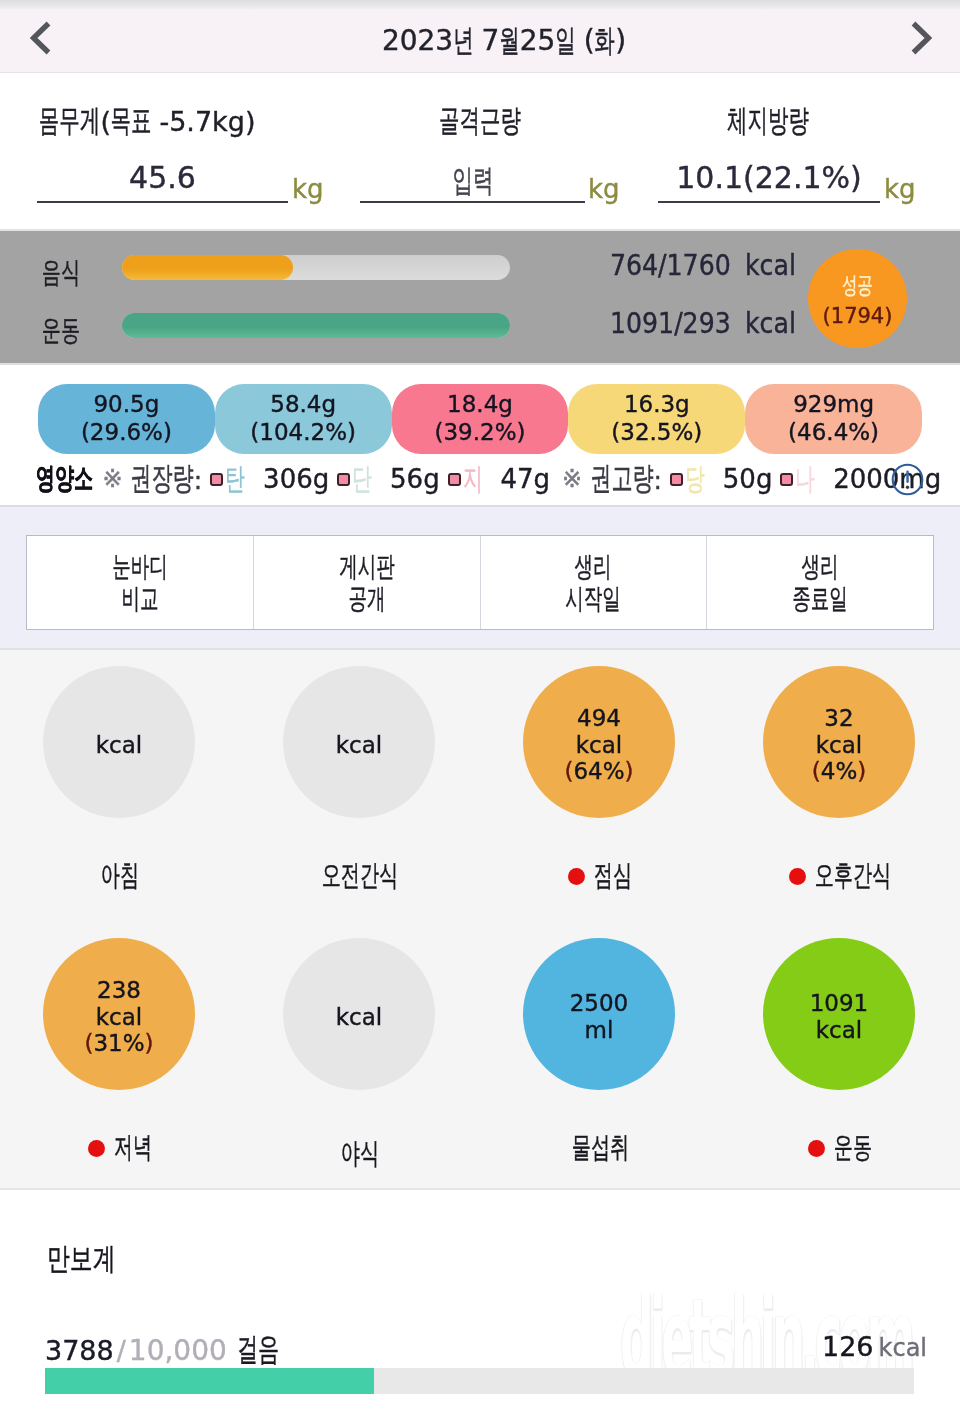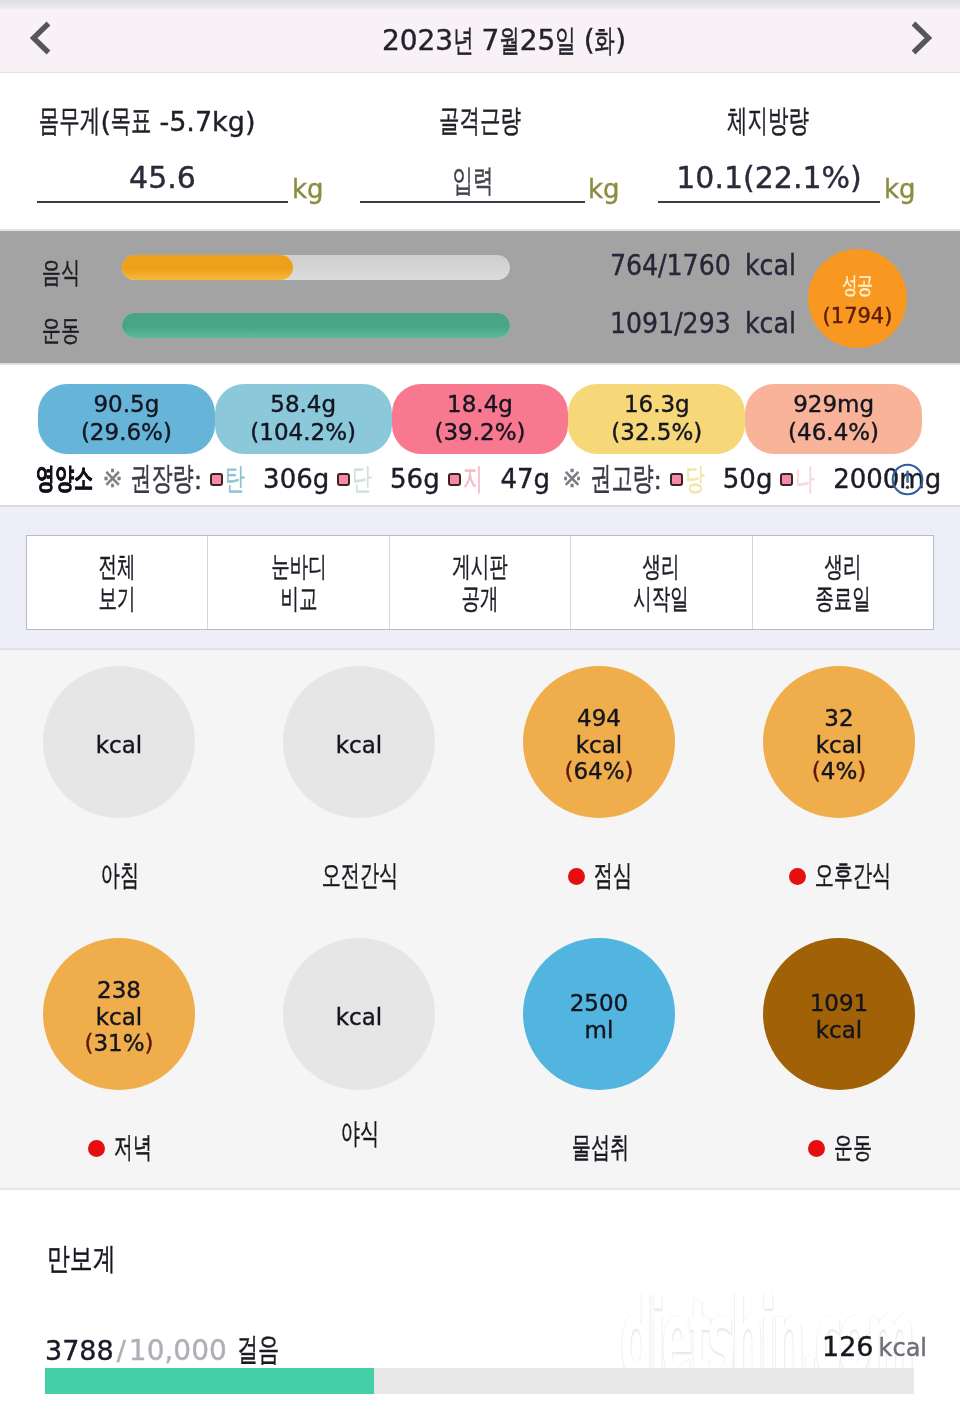--- a/index.html
+++ b/index.html
@@ -257,24 +257,20 @@
         <circle cx="16.5" cy="16.5" r="14.8" fill="none" stroke="#2f5c9e" stroke-width="2.1"></circle>
         <rect x="15.3" y="7.6" width="2.5" height="12.4" rx="1.2" fill="#3a6aa8"></rect>
         <circle cx="16.5" cy="24.2" r="1.7" fill="#3b3b3b"></circle>
       </svg>
     </div>
   </div>
 
   <div class="tabsec">
     <div class="tabs" id="tabs">
         <div class="tab">
-          <span><span class="h" style="margin-left: -9.53594px; margin-right: -9.53594px;">전체</span></span>
-          <span><span class="h" style="margin-left: -9.53594px; margin-right: -9.53594px;">보기</span></span>
-        </div>
-        <div class="tab">
           <span><span class="h" style="margin-left: -14.3039px; margin-right: -14.3039px;">눈바디</span></span>
           <span><span class="h" style="margin-left: -9.53594px; margin-right: -9.53594px;">비교</span></span>
         </div>
         <div class="tab">
           <span><span class="h" style="margin-left: -14.3039px; margin-right: -14.3039px;">게시판</span></span>
           <span><span class="h" style="margin-left: -9.53593px; margin-right: -9.53593px;">공개</span></span>
         </div>
         <div class="tab">
           <span><span class="h" style="margin-left: -9.53593px; margin-right: -9.53593px;">생리</span></span>
           <span><span class="h" style="margin-left: -14.3039px; margin-right: -14.3039px;">시작일</span></span>
@@ -333,35 +329,35 @@
         </div>
         <div class="mlabel" style="top: 206px;">
           <span class="dot"></span>
           <span><span class="h" style="margin-left: -9.84938px; margin-right: -9.84938px;">저녁</span></span>
         </div>
       </div>
       <div class="meal" style="left: 240px; top: 272px;">
         <div class="circ" style="background: rgb(230, 230, 230); top: 16px;">
           <span class="cl"><span class="n">kcal</span></span>
         </div>
-        <div class="mlabel" style="top: 192px;">
+        <div class="mlabel" style="top: 212px;">
           <span><span class="h" style="margin-left: -9.84938px; margin-right: -9.84938px;">야식</span></span>
         </div>
       </div>
       <div class="meal" style="left: 480px; top: 272px;">
         <div class="circ" style="background: rgb(82, 181, 224); top: 16px;">
           <span class="cl"><span class="n">2500</span></span>
           <span class="cl"><span class="n">ml</span></span>
         </div>
         <div class="mlabel" style="top: 206px;">
           <span><span class="h" style="margin-left: -14.7741px; margin-right: -14.7741px;">물섭취</span></span>
         </div>
       </div>
       <div class="meal" style="left: 720px; top: 272px;">
-        <div class="circ" style="background: #a16207; top: 16px;">
+        <div class="circ" style="background: #84cc16; top: 16px;">
           <span class="cl"><span class="n">1091</span></span>
           <span class="cl"><span class="n">kcal</span></span>
         </div>
         <div class="mlabel" style="top: 206px;">
           <span class="dot"></span>
           <span><span class="h" style="margin-left: -9.84938px; margin-right: -9.84938px;">운동</span></span>
         </div>
       </div>
     </div>
 

